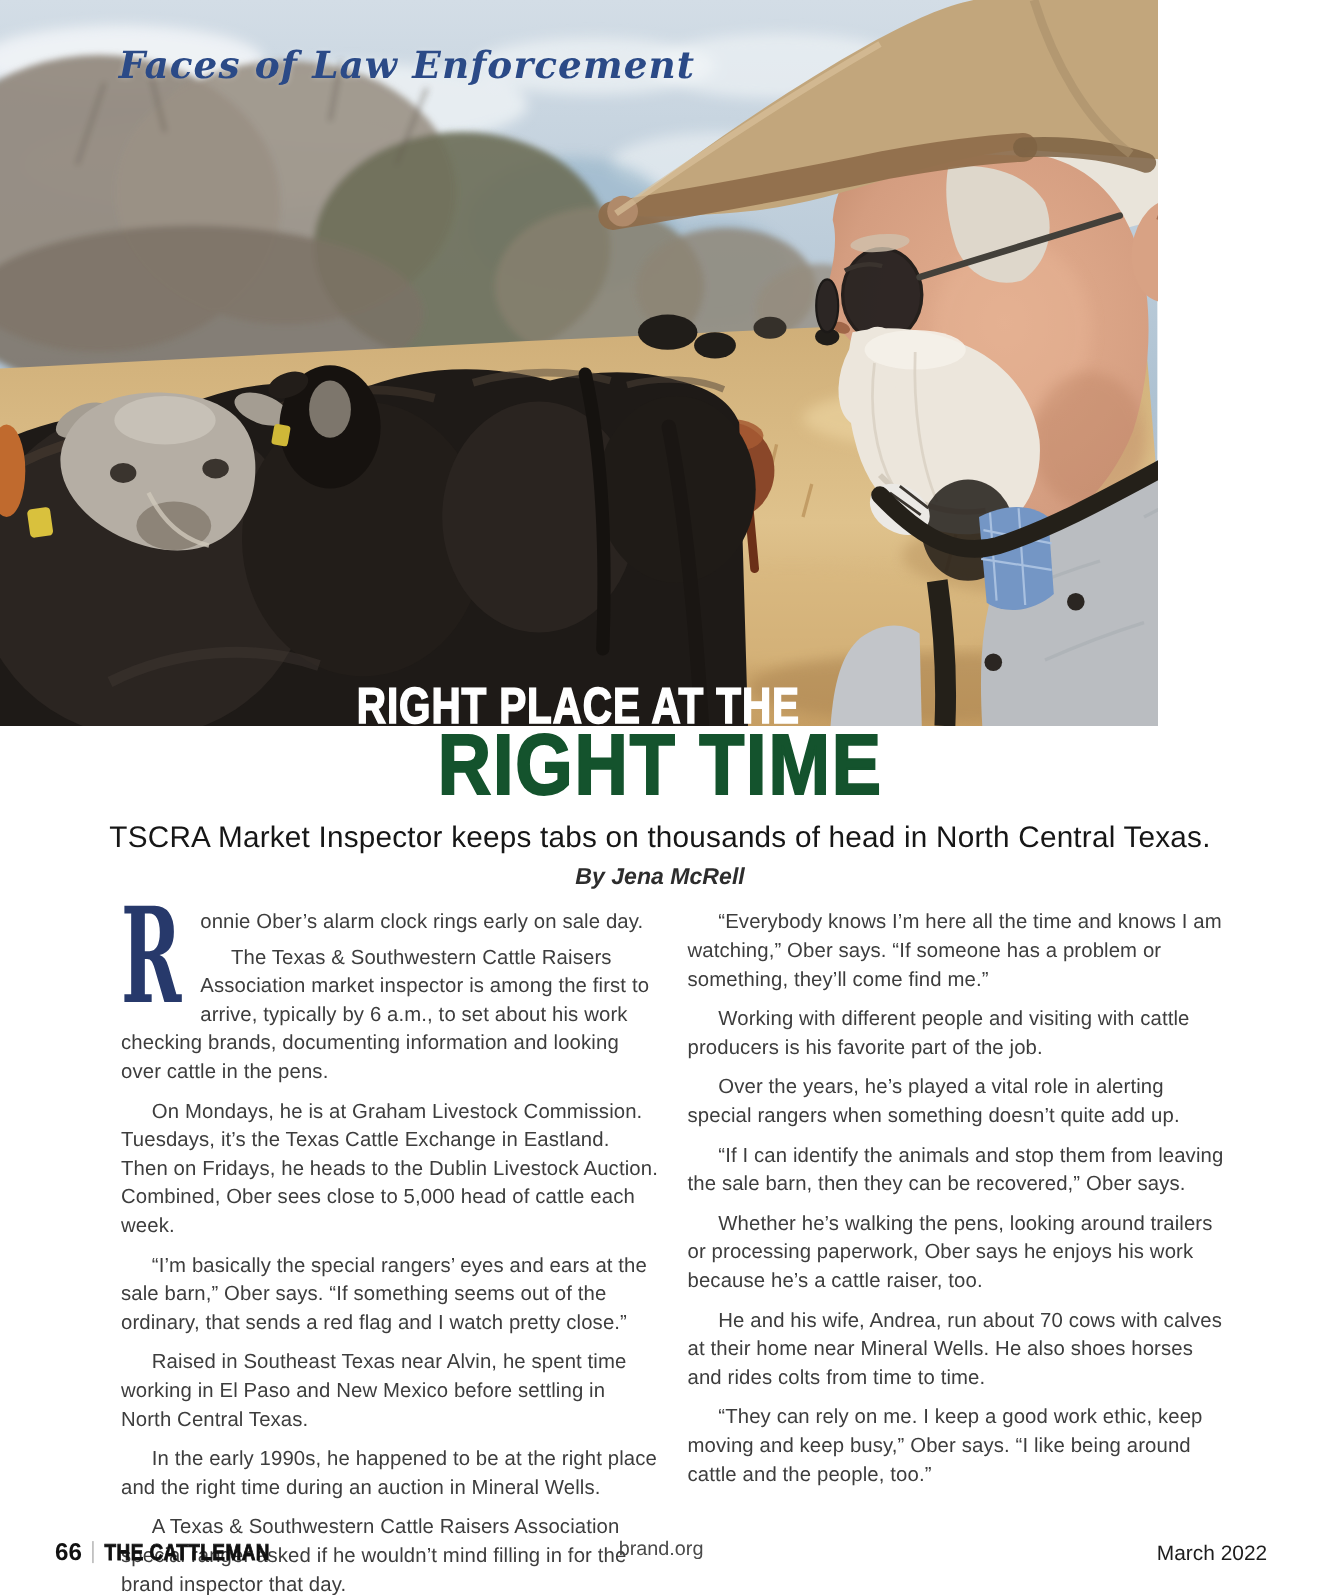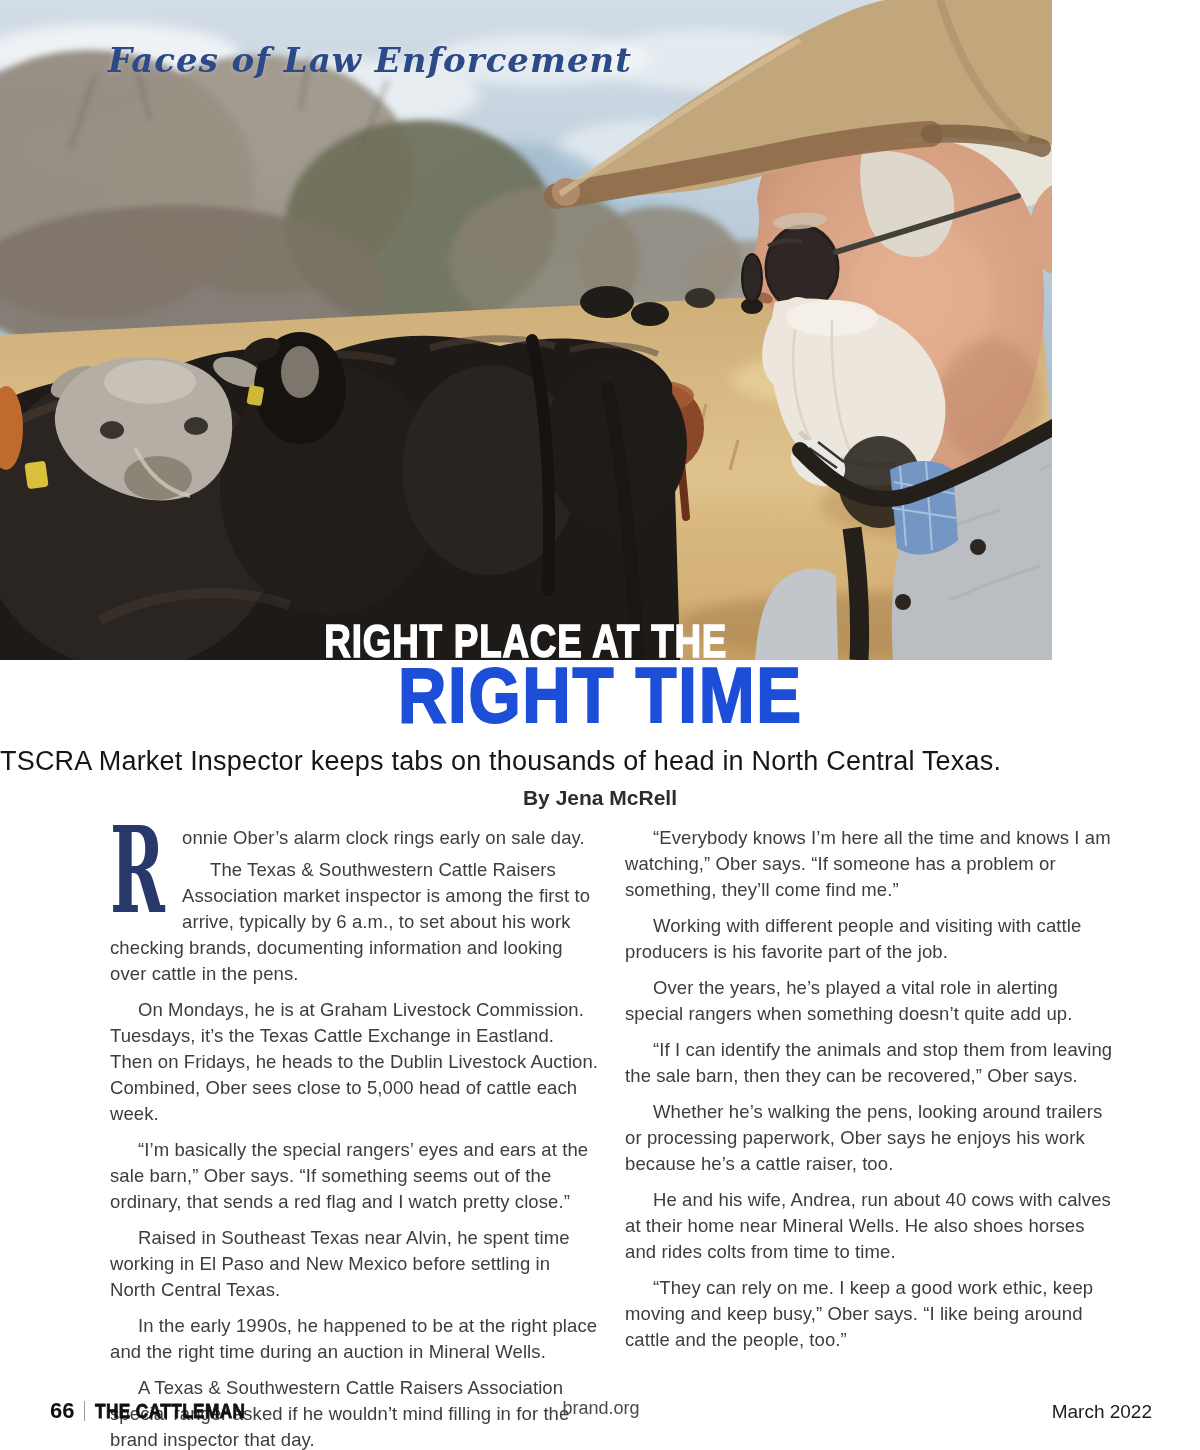--- a/index.html
+++ b/index.html
@@ -19,24 +19,24 @@
     text-shadow:0 0 6px rgba(255,255,255,.25);
   }
   .photo-title {
     position:absolute; left:0; right:0; bottom:-4px; text-align:center;
     color:#ffffff; font-weight:700; font-size:46px; line-height:1;
     white-space:nowrap;
     margin-top:44px;
   }
   .condense { display:inline-block; transform:scaleX(.80); transform-origin:center; letter-spacing:1px; -webkit-text-stroke:1.5px currentColor; }
   
-  .headline { text-align:center; margin-top:-2px; color:#1d4ed8; font-weight:700; font-size:78px; line-height:.95; white-space:nowrap; }
+  .headline { text-align:center; margin-top:-2px; color:#14532d; font-weight:700; font-size:78px; line-height:.95; white-space:nowrap; }
   .headline .condense { transform:scaleX(.86); letter-spacing:2px; -webkit-text-stroke:2px currentColor; }
-  .subtitle { text-align:left; margin-top:14px; font-size:27px; color:#161616; letter-spacing:.2px; }
-  .byline   { text-align:center; margin-top:9px;  font-size:21px; color:#2d2d2d; font-weight:700; }
+  .subtitle { text-align:center; margin-top:14px; font-size:27px; color:#161616; letter-spacing:.2px; }
+  .byline   { text-align:center; margin-top:9px;  font-size:21px; color:#2d2d2d; font-style:italic; font-weight:700; }
   
   .columns { display:flex; gap:25px; padding:15px 85px 0 110px; }
   .col { flex:1 1 0; }
   .para { font-size:18.5px; line-height:26px; color:#3d3d3d; letter-spacing:.1px; margin:0 0 10px 0; text-indent:28px; }
   .no-indent { text-indent:0; }
   .dropcap {
     float:left; width:62px; height:84px; overflow:visible;
     font-family:"DejaVu Serif", serif; font-weight:700;
     font-size:120px; line-height:84px; color:#27396b;
     transform:scaleX(.55); transform-origin:0 60%;
@@ -274,21 +274,21 @@
           <p class="para">A Texas &amp; Southwestern Cattle Raisers Association special ranger asked if he wouldn’t mind filling in for the brand inspector that day.</p>
         </div>
     </div>
     <div class="col">
       <div>
           <p class="para">“Everybody knows I’m here all the time and knows I am watching,” Ober says. “If someone has a problem or something, they’ll come find me.”</p>
           <p class="para">Working with different people and visiting with cattle producers is his favorite part of the job.</p>
           <p class="para">Over the years, he’s played a vital role in alerting special rangers when something doesn’t quite add up.</p>
           <p class="para">“If I can identify the animals and stop them from leaving the sale barn, then they can be recovered,” Ober says.</p>
           <p class="para">Whether he’s walking the pens, looking around trailers or processing paperwork, Ober says he enjoys his work because he’s a cattle raiser, too.</p>
-          <p class="para">He and his wife, Andrea, run about 40 cows with calves at their home near Mineral Wells. He also shoes horses and rides colts from time to time.</p>
+          <p class="para">He and his wife, Andrea, run about 70 cows with calves at their home near Mineral Wells. He also shoes horses and rides colts from time to time.</p>
         </div>
       <p class="para">
         <span>“They can rely on me. I keep a good work ethic, keep moving and keep busy,” Ober says. “I like being around cattle and the people, too.”</span>
       </p>
     </div>
   </div>
 
   <div class="footer">
     <div class="footer-left">
       <span class="page-number">66</span>

